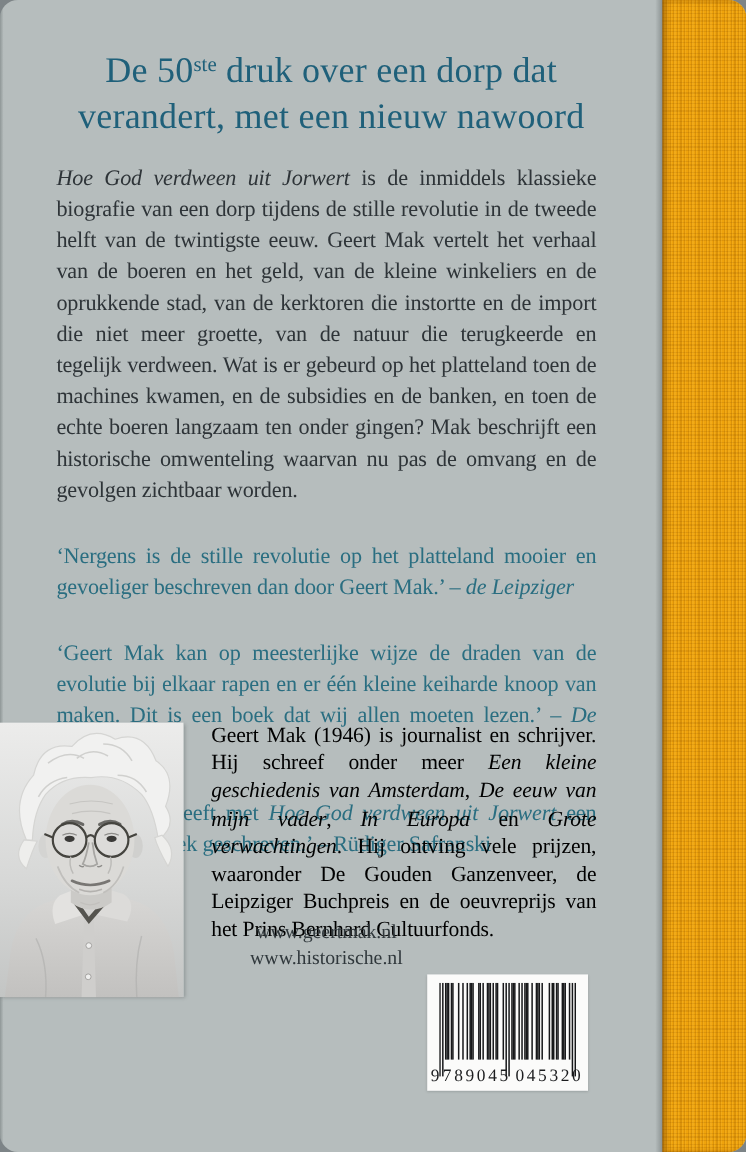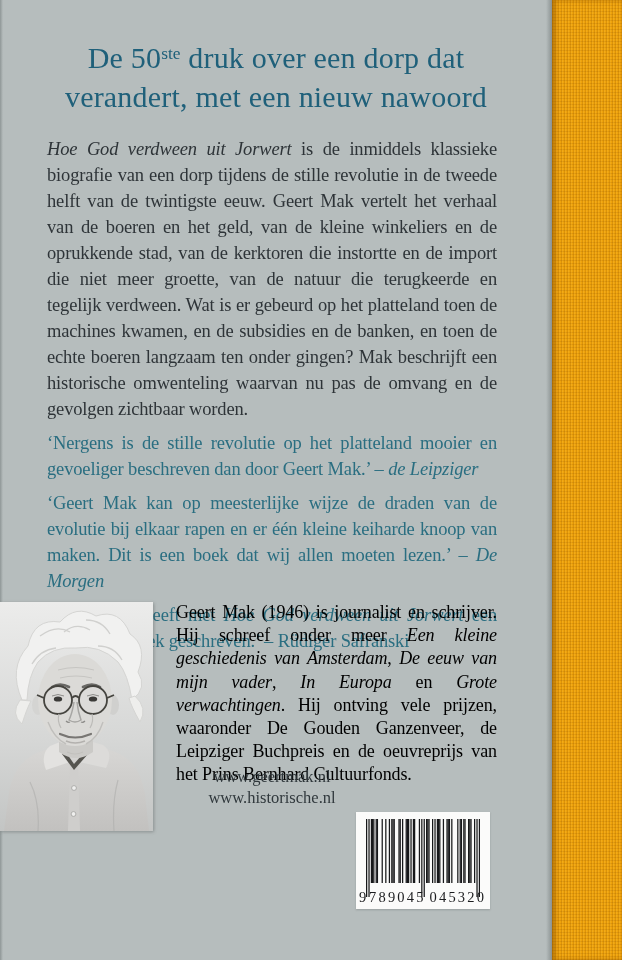--- a/index.html
+++ b/index.html
@@ -2,20 +2,21 @@
 <html><head>
 <meta charset="utf-8">
 <style>
   html,body{margin:0;padding:0;background:#7d8487;}
   .cover{
     position:relative;
     width:622px;height:960px;
     background:#b6bdbd;
     overflow:hidden;
     font-family:"Liberation Serif","DejaVu Serif",serif;
+    border-radius:15px;
   }
   
   .left-edge{position:absolute;left:0;top:0;width:3px;height:100%;
     background:linear-gradient(90deg,rgba(70,80,80,.35),rgba(70,80,80,0));}
   
   .spine{
     position:absolute;top:0;right:0;width:70px;height:100%;
     background-color:#efa30c;
     background-image:
       repeating-linear-gradient(90deg, rgba(150,90,0,.22) 0 1px, rgba(255,210,90,.16) 1px 2px, rgba(0,0,0,0) 2px 3px),
@@ -27,21 +28,21 @@
 
   .heading{
     position:absolute;top:34px;left:0;width:552px;
     text-align:center;color:#1f607a;
     font-size:30px;line-height:39px;letter-spacing:.2px;
   }
   .heading sup{font-size:58%;vertical-align:9px;letter-spacing:0;}
 
   .main-text{
     position:absolute;top:136px;left:47px;width:450px;
-    display:flex;flex-direction:column;gap:8px;
+    display:flex;flex-direction:column;gap:29px;
   }
   .main-text p{
     margin:0;text-align:justify;
     font-size:18.5px;line-height:26px;letter-spacing:-.15px;
     color:#2e3438;
   }
   .main-text p.quote{color:#2a6e81;}
 
   .photo{position:absolute;top:602px;left:0;width:153px;height:229px;
     box-shadow:1px 1px 3px rgba(60,66,66,.35);}

